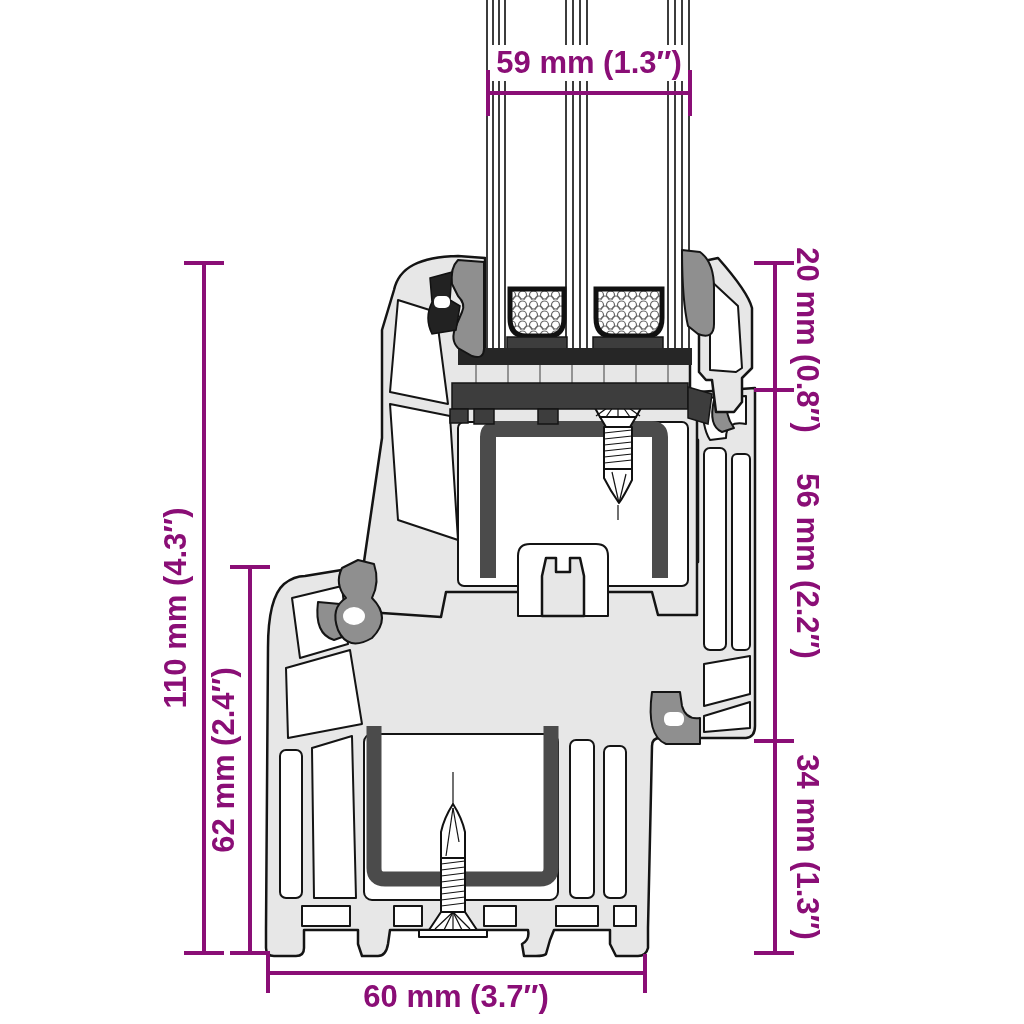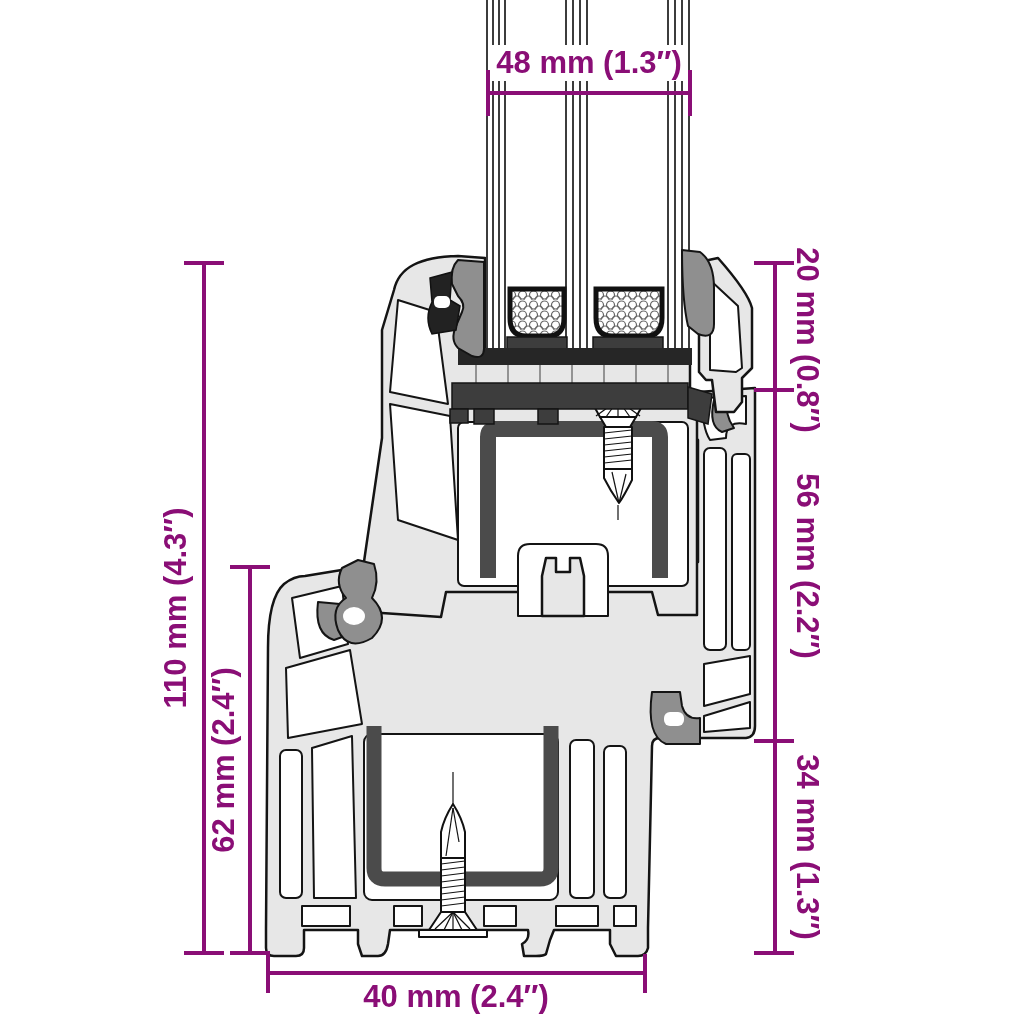--- a/index.html
+++ b/index.html
@@ -210,20 +210,20 @@
     <line class="dim" x1="756" y1="390" x2="792" y2="390"></line>
     <line class="dim" x1="756" y1="741" x2="792" y2="741"></line>
     <line class="dim" x1="756" y1="953" x2="792" y2="953"></line>
 
     <line class="dim" x1="268" y1="973" x2="645" y2="973"></line>
     <line class="dim" x1="268" y1="956" x2="268" y2="991"></line>
     <line class="dim" x1="645" y1="956" x2="645" y2="991"></line>
   </g>
 </svg>
 
-<div class="dimlabel whitebg" style="left:589px;top:63px;">48 mm (1.3″)</div>
+<div class="dimlabel whitebg" style="left:589px;top:63px;">59 mm (1.3″)</div>
 <div class="dimlabel rotccw" style="left:176px;top:608px;">110 mm (4.3″)</div>
 <div class="dimlabel rotccw" style="left:224px;top:760px;">62 mm (2.4″)</div>
 <div class="dimlabel rotcw" style="left:807px;top:340px;">20 mm (0.8″)</div>
 <div class="dimlabel rotcw" style="left:807px;top:566px;">56 mm (2.2″)</div>
 <div class="dimlabel rotcw" style="left:807px;top:847px;">34 mm (1.3″)</div>
-<div class="dimlabel" style="left:456px;top:997px;">40 mm (2.4″)</div>
+<div class="dimlabel" style="left:456px;top:997px;">60 mm (3.7″)</div>
 </div>
 
 </body></html>

